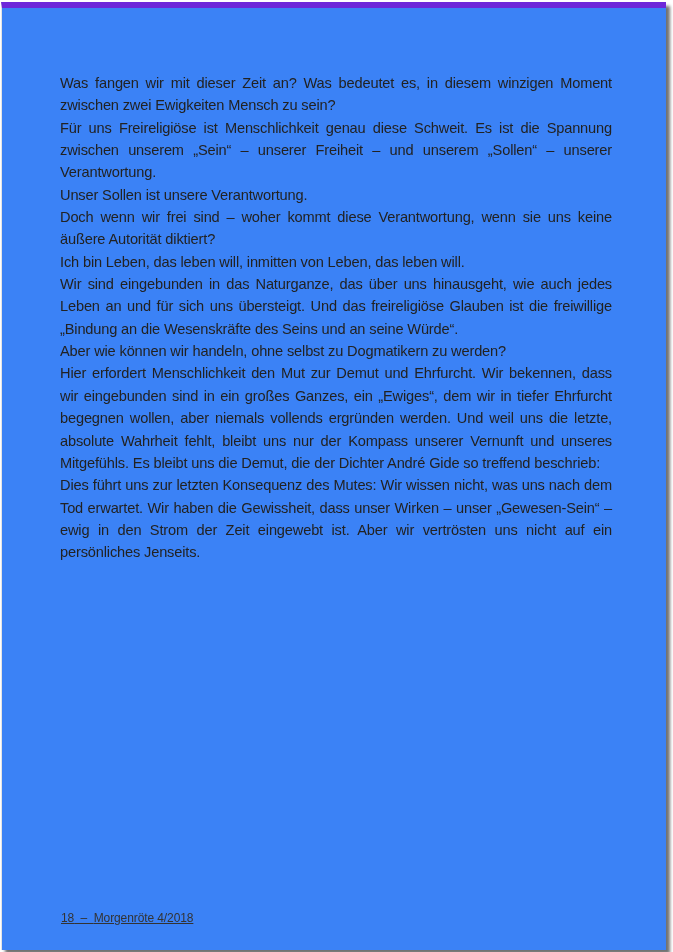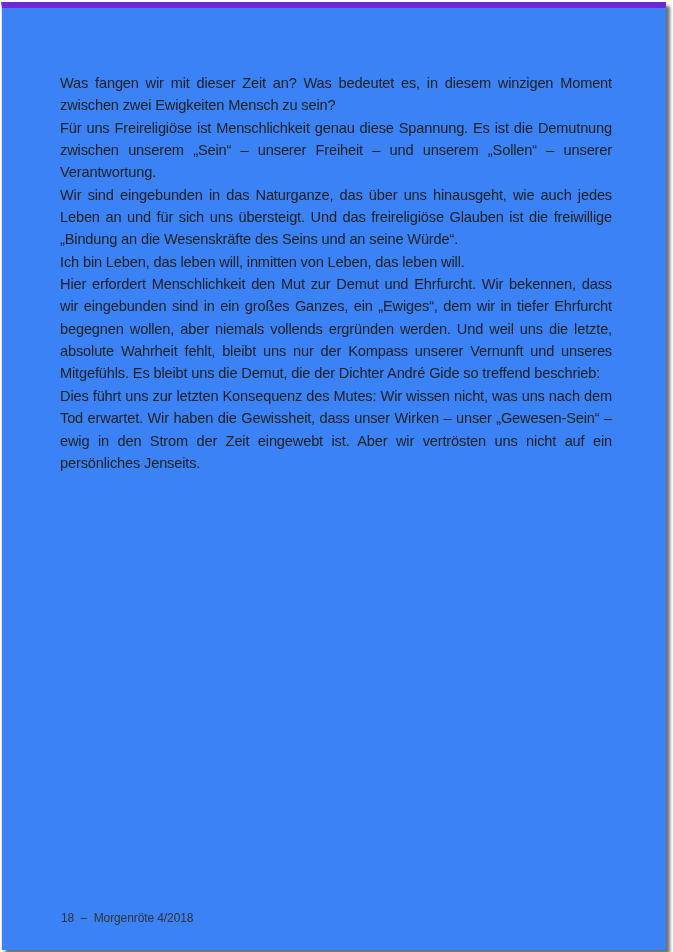--- a/index.html
+++ b/index.html
@@ -17,30 +17,33 @@
     color: #222222; text-align: justify;
     letter-spacing: -0.15px;
   }
   .body-text p { margin: 0; hyphens: manual; }
   .body-text p.quote-italic { font-style: italic; }
   .footer {
     position: absolute; left: 59px; top: 903px;
     font-family: "Liberation Sans", sans-serif;
     font-size: 12px; color: #333333; letter-spacing: -0.1px;
   }
-  .footer span { white-space: pre; }
+  .footer span { white-space: pre; text-decoration: underline; }
 </style>
 </head>
 <body>
 
 <div class="page">
   <div class="body-text">
     <p>Was fangen wir mit dieser Zeit an? Was bedeutet es, in diesem winzigen Moment zwischen zwei Ewigkeiten Mensch zu sein?</p>
-    <p>Für uns Freireligiöse ist Menschlichkeit genau diese Spannung. Es ist die Demut­nung zwischen unserem „Sein“ – unserer Freiheit – und unserem „Sollen“ – unse­rer Verantwortung.</p>
+    <p>Für uns Freireligiöse ist Menschlichkeit genau diese Schweit. Es ist die Span­nung zwischen unserem „Sein“ – unserer Freiheit – und unserem „Sollen“ – unse­rer Verantwortung.</p>
+    <p>Unser Sollen ist unsere Verantwortung.</p>
+    <p>Doch wenn wir frei sind – woher kommt diese Verantwortung, wenn sie uns keine äußere Autorität diktiert?</p>
+    <p>Ich bin Leben, das leben will, inmitten von Leben, das leben will.</p>
     <p>Wir sind eingebunden in das Naturganze, das über uns hinausgeht, wie auch jedes Leben an und für sich uns übersteigt. Und das freireligiöse Glauben ist die freiwillige „Bindung an die Wesenskräfte des Seins und an seine Würde“.</p>
-    <p>Ich bin Leben, das leben will, inmitten von Leben, das leben will.</p>
+    <p>Aber wie können wir handeln, ohne selbst zu Dogmatikern zu werden?</p>
     <p>Hier erfordert Menschlichkeit den Mut zur Demut und Ehrfurcht. Wir bekennen, dass wir eingebunden sind in ein großes Ganzes, ein „Ewiges“, dem wir in tie­fer Ehrfurcht begegnen wollen, aber niemals vollends ergründen werden. Und weil uns die letzte, absolute Wahrheit fehlt, bleibt uns nur der Kompass unserer Vernunft und unseres Mitgefühls. Es bleibt uns die Demut, die der Dichter André Gide so treffend beschrieb:</p>
     <p>Dies führt uns zur letzten Konsequenz des Mutes: Wir wissen nicht, was uns nach dem Tod erwartet. Wir haben die Gewissheit, dass unser Wirken – unser „Gewe­sen-Sein“ – ewig in den Strom der Zeit eingewebt ist. Aber wir vertrösten uns nicht auf ein persönliches Jenseits.</p>
   </div>
   <div class="footer">
     <span>18</span><span>  –  </span><span>Morgenröte 4/2018</span>
   </div>
 </div>
 
 </body></html>

